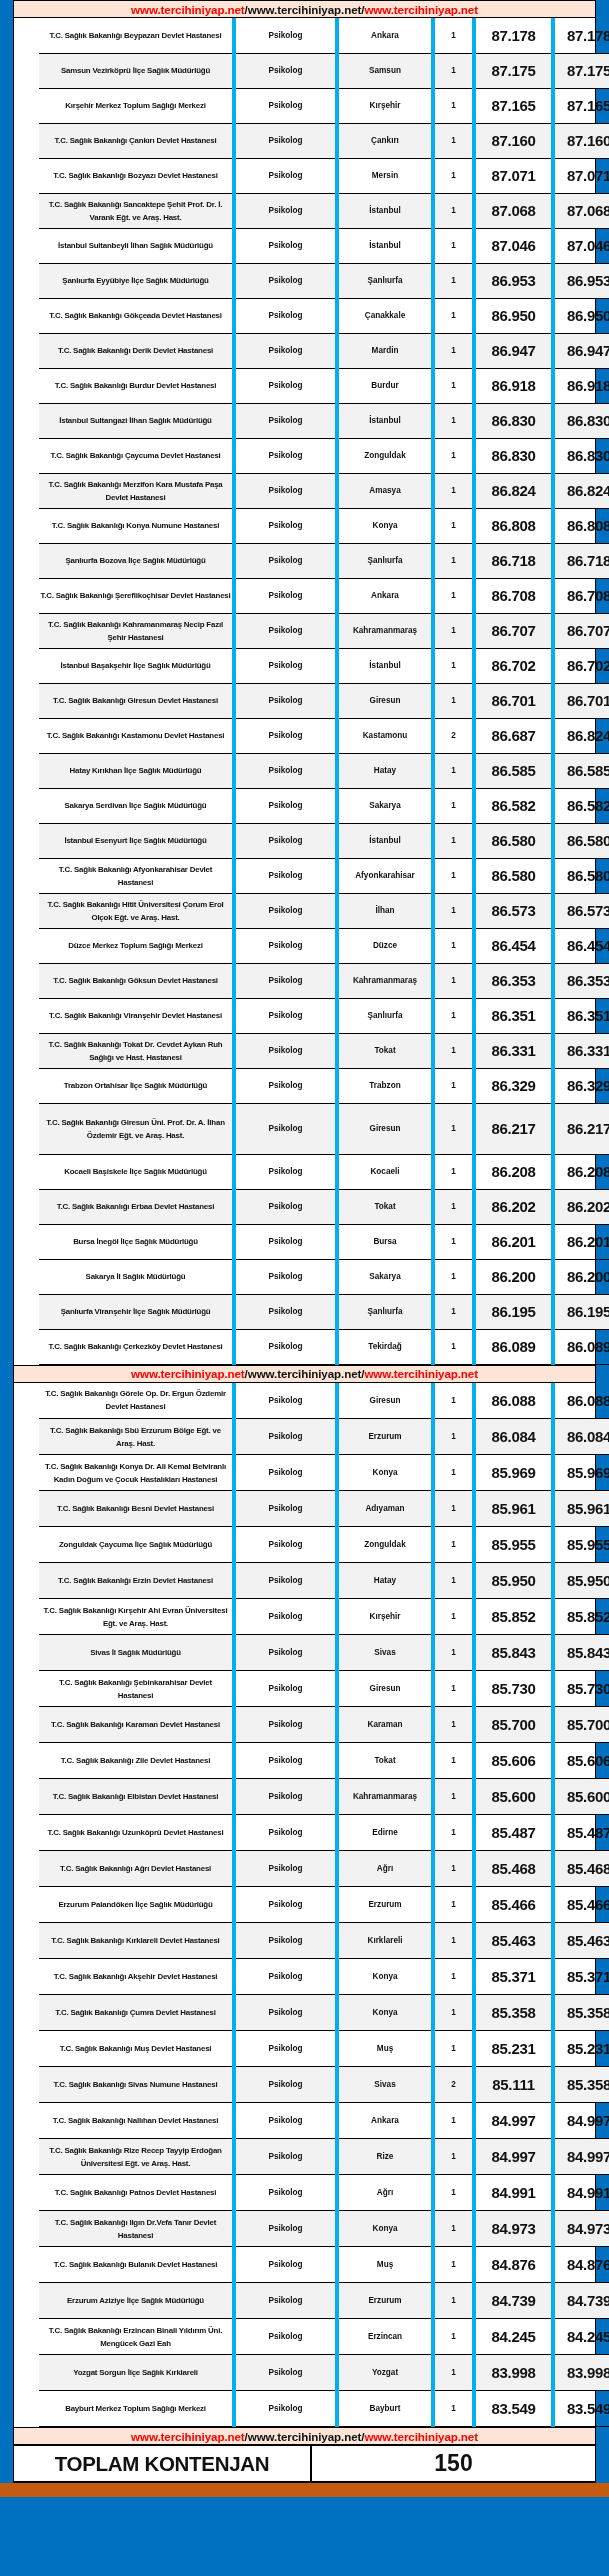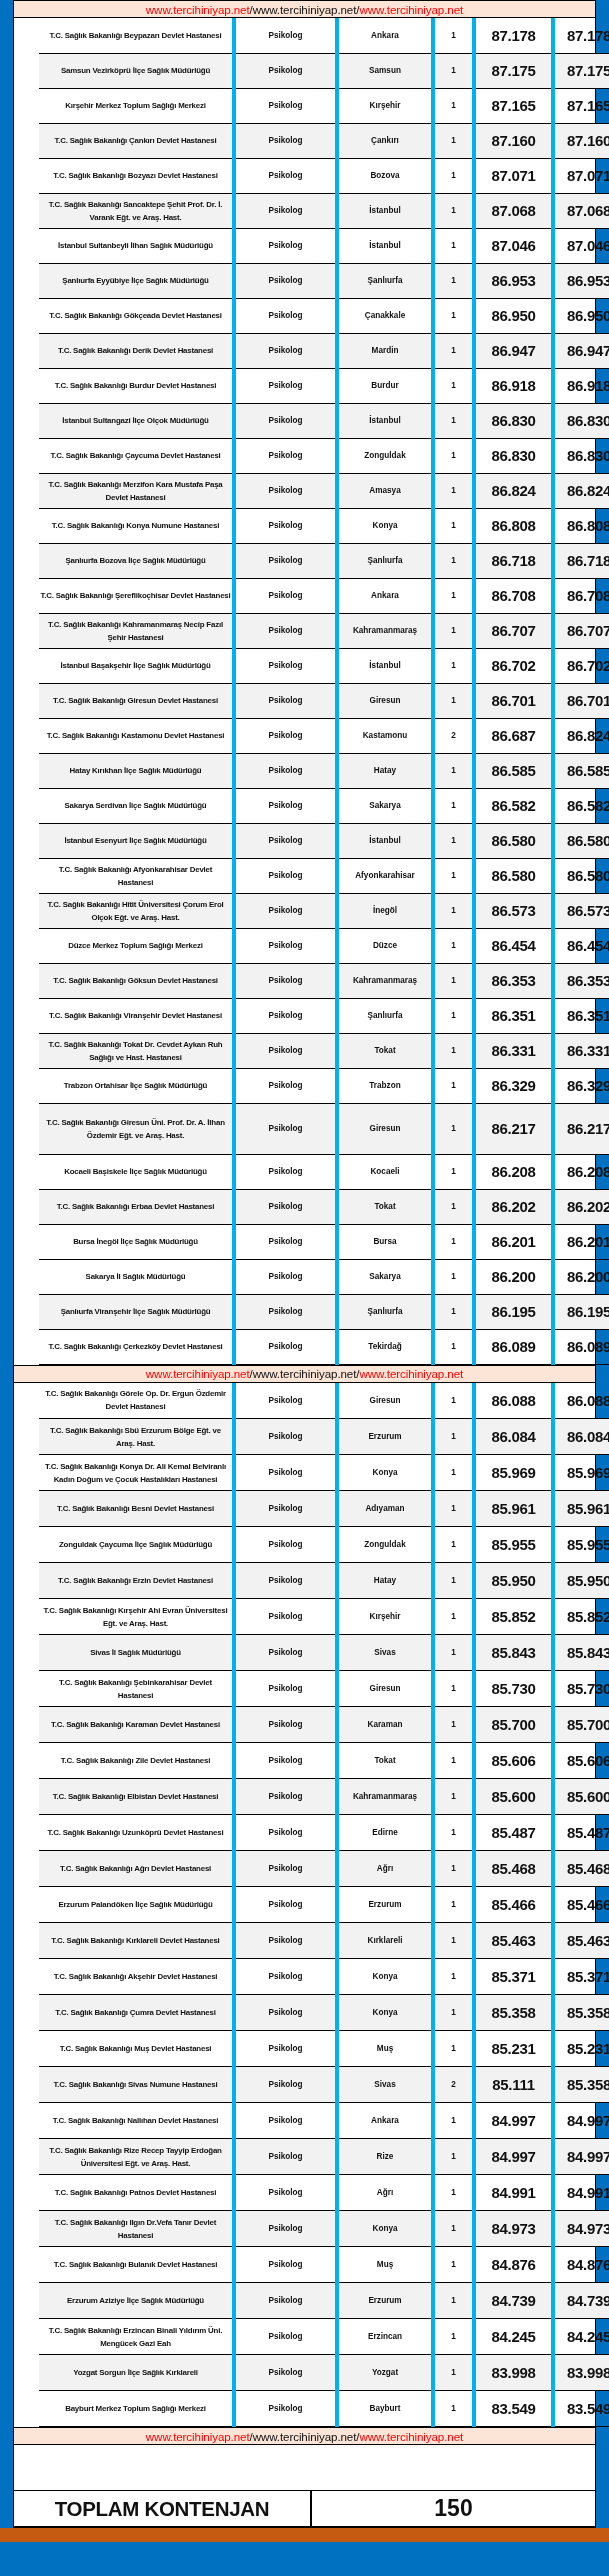--- a/index.html
+++ b/index.html
@@ -3,41 +3,41 @@
 <meta charset="utf-8">
 <style>
   * { box-sizing: border-box; margin: 0; padding: 0; }
   html, body { width: 610px; background: #0070c0; }
   body { font-family: "Liberation Sans", "DejaVu Sans", sans-serif; color: #111; }
   .page { position: relative; width: 610px; background: #0070c0; padding: 0 13.7px 0 13px; }
   .sheet { width: 583px; background: #fff; border-left: 1.4px solid #000; border-right: 1.4px solid #000; }
   .banner {
     height: 18px; background: #fce4d6; border-bottom: 0.7px solid #000; border-top: 0.7px solid #000;
     display: flex; align-items: center; justify-content: center;
-    font-size: 11.6px; font-weight: normal; letter-spacing: -0.1px; white-space: nowrap;
+    font-size: 11.6px; font-weight: bold; letter-spacing: -0.1px; white-space: nowrap;
   }
   .banner .red { color: #ff0000; }
   .banner .black { color: #111; }
   table { width: 100%; border-collapse: collapse; table-layout: fixed; margin-left: 25px; }
   td {
     border-bottom: 0.7px solid #000; text-align: center; vertical-align: middle;
     font-weight: bold; padding: 0 1.4px;
   }
   tr.alt td { background: #f2f2f2; }
   td.c1 { width: 195px; font-size: 7.9px; line-height: 13px; letter-spacing: -0.2px; }
   td.c2 { width: 103px; font-size: 8.2px; }
   td.c3 { width: 96px; font-size: 8.2px; }
   td.c4 { width: 41px; font-size: 8.2px; }
   td.c5 { width: 79px; font-size: 15px; letter-spacing: -0.3px; }
   td.c6 { width: 70px; font-size: 15px; letter-spacing: -0.3px; }
   td.c1, td.c2, td.c3, td.c4, td.c5 { border-right: 4.1px solid #00b0f0; }
   tr { height: 35px; }
   tr.tall { height: 51px; }
   .sec2 tr { height: 36px; padding-left: 38px; }
-  .total { display: flex; height: 38px; border-top: 1.4px solid #000; border-bottom: 2px solid #000; margin-top: 45px; }
+  .total { display: flex; height: 38px; border-top: 1.4px solid #000; border-bottom: 2px solid #000; }
   .total .lbl { width: 298px; display: flex; align-items: center; justify-content: center;
     font-size: 20.5px; font-weight: bold; border-right: 2.7px double #000; letter-spacing: -0.3px; }
   .total .val { flex: 1; display: flex; align-items: center; justify-content: center;
     font-size: 23px; font-weight: bold; }
   .footer-band { height: 13.7px; background: #c55a11; margin: 0 -13.7px 0 -13px; }
 </style>
 </head>
 <body>
 
 <div class="page">
@@ -81,21 +81,21 @@
             <td class="c1">T.C. Sağlık Bakanlığı Çankırı Devlet Hastanesi</td>
             <td class="c2">Psikolog</td>
             <td class="c3">Çankırı</td>
             <td class="c4">1</td>
             <td class="c5">87.160</td>
             <td class="c6">87.160</td>
           </tr>
           <tr>
             <td class="c1">T.C. Sağlık Bakanlığı Bozyazı Devlet Hastanesi</td>
             <td class="c2">Psikolog</td>
-            <td class="c3">Bozova</td>
+            <td class="c3">Mersin</td>
             <td class="c4">1</td>
             <td class="c5">87.071</td>
             <td class="c6">87.071</td>
           </tr>
           <tr class="alt">
             <td class="c1">T.C. Sağlık Bakanlığı Sancaktepe Şehit Prof. Dr. İ. Varank Eğt. ve Araş. Hast.</td>
             <td class="c2">Psikolog</td>
             <td class="c3">İstanbul</td>
             <td class="c4">1</td>
             <td class="c5">87.068</td>
@@ -135,21 +135,21 @@
           </tr>
           <tr>
             <td class="c1">T.C. Sağlık Bakanlığı Burdur Devlet Hastanesi</td>
             <td class="c2">Psikolog</td>
             <td class="c3">Burdur</td>
             <td class="c4">1</td>
             <td class="c5">86.918</td>
             <td class="c6">86.918</td>
           </tr>
           <tr class="alt">
-            <td class="c1">İstanbul Sultangazi İlçe Olçok Müdürlüğü</td>
+            <td class="c1">İstanbul Sultangazi İlhan Sağlık Müdürlüğü</td>
             <td class="c2">Psikolog</td>
             <td class="c3">İstanbul</td>
             <td class="c4">1</td>
             <td class="c5">86.830</td>
             <td class="c6">86.830</td>
           </tr>
           <tr>
             <td class="c1">T.C. Sağlık Bakanlığı Çaycuma Devlet Hastanesi</td>
             <td class="c2">Psikolog</td>
             <td class="c3">Zonguldak</td>
@@ -249,21 +249,21 @@
             <td class="c1">T.C. Sağlık Bakanlığı Afyonkarahisar Devlet Hastanesi</td>
             <td class="c2">Psikolog</td>
             <td class="c3">Afyonkarahisar</td>
             <td class="c4">1</td>
             <td class="c5">86.580</td>
             <td class="c6">86.580</td>
           </tr>
           <tr class="alt">
             <td class="c1">T.C. Sağlık Bakanlığı Hitit Üniversitesi Çorum Erol Olçok Eğt. ve Araş. Hast.</td>
             <td class="c2">Psikolog</td>
-            <td class="c3">İnegöl</td>
+            <td class="c3">İlhan</td>
             <td class="c4">1</td>
             <td class="c5">86.573</td>
             <td class="c6">86.573</td>
           </tr>
           <tr>
             <td class="c1">Düzce Merkez Toplum Sağlığı Merkezi</td>
             <td class="c2">Psikolog</td>
             <td class="c3">Düzce</td>
             <td class="c4">1</td>
             <td class="c5">86.454</td>

